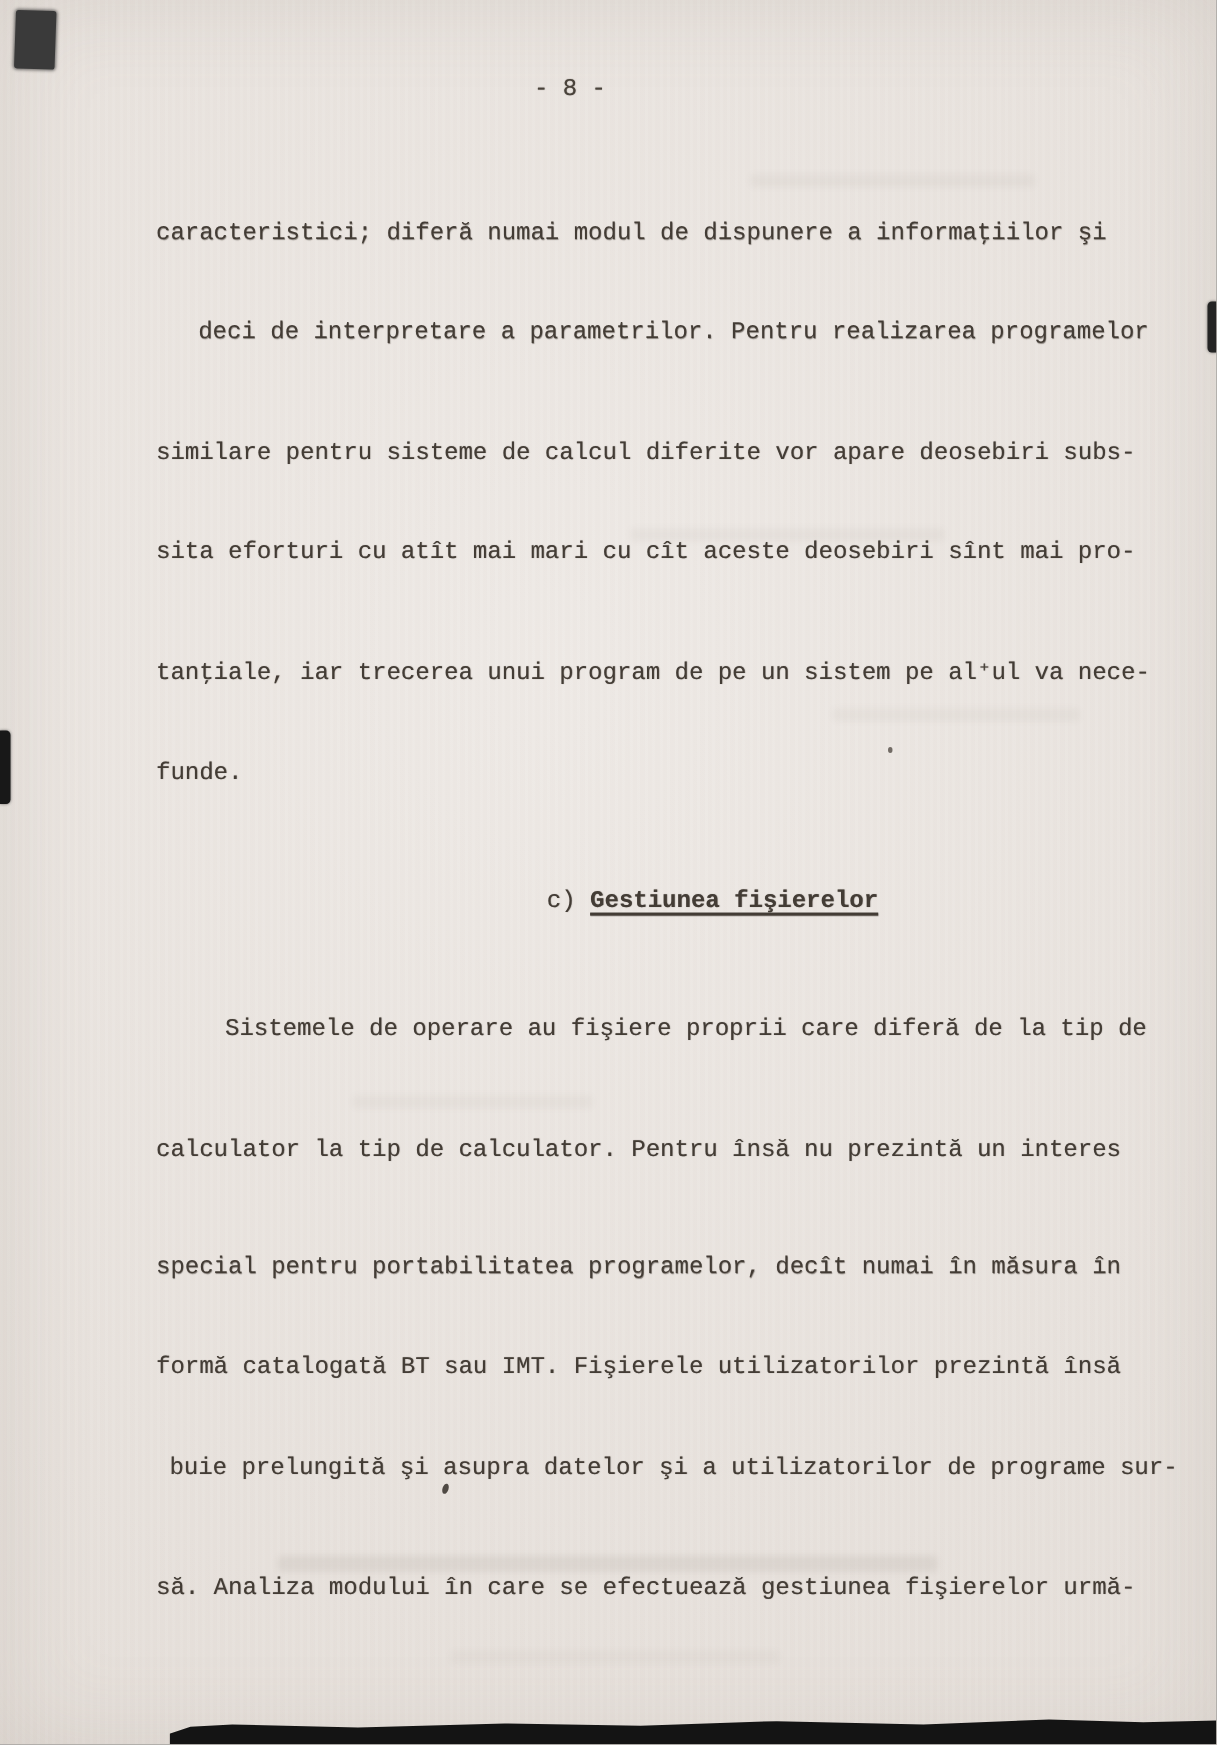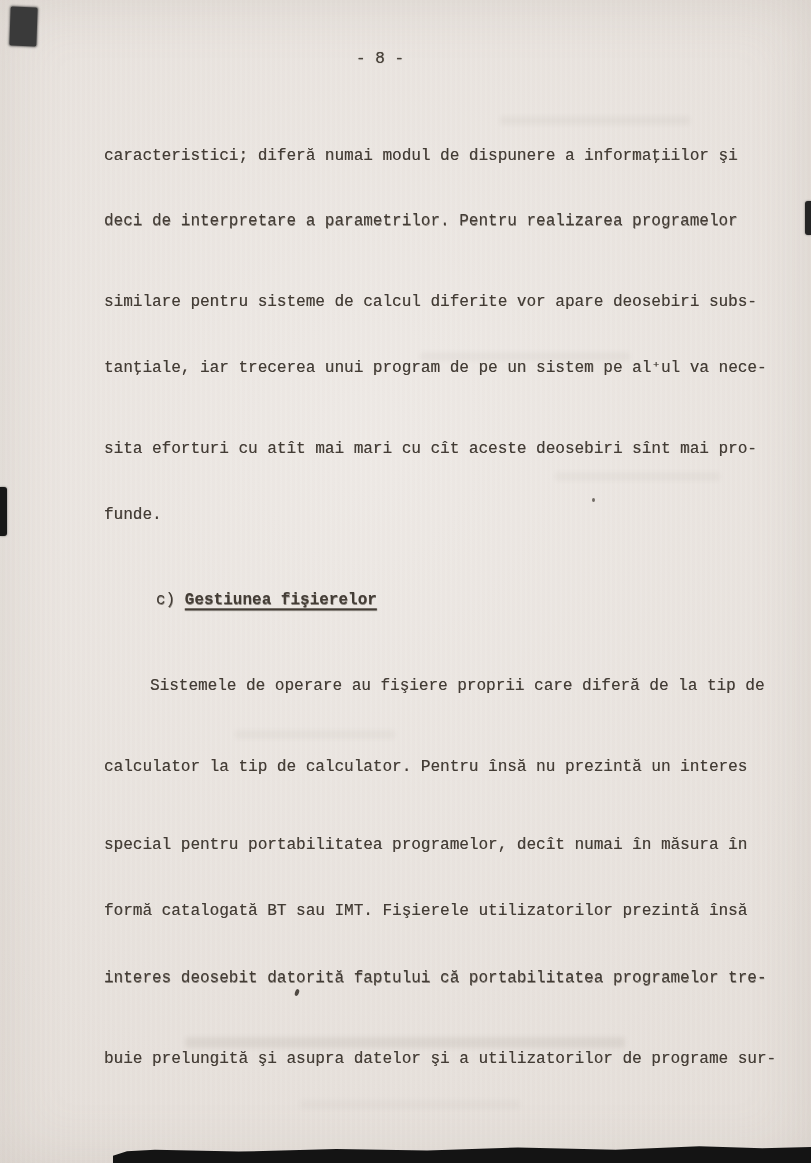--- a/index.html
+++ b/index.html
@@ -23,21 +23,21 @@
     text-shadow:0 0 0.7px rgba(64,57,50,0.8);
   }
   .body-text{
     position:absolute;left:104px;top:92px;width:690px;
     font-size:16px;
     white-space:pre;
     text-shadow:0.3px 0.3px 0.6px rgba(62,55,48,0.55);
   }
   .ln{height:31.45px;line-height:31.45px;}
   .ln:nth-child(4n+1){transform:translateY(0.6px);margin-top:12px;}
-  .ln:nth-child(5n+2){transform:translateY(-0.6px);}
+  .ln:nth-child(5n+2){transform:translateY(-0.6px);text-align:center;}
   .ln:nth-child(7n+3){transform:translateY(0.9px);margin-top:11px;}
   .i1{padding-left:46px;}      
   .ih{padding-left:52px;}      
   .u{
     text-decoration:underline;
     text-decoration-thickness:1.5px;
     text-underline-offset:4px;
     font-weight:bold;
   }
   
@@ -90,32 +90,32 @@
 <body>
 
 <div class="page">
 
   <div class="pagenum">- 8 -</div>
 
   <div class="body-text">
     <div class="ln">caracteristici; diferă numai modul de dispunere a informaţiilor şi</div>
     <div class="ln">deci de interpretare a parametrilor. Pentru realizarea programelor</div>
     <div class="ln">similare pentru sisteme de calcul diferite vor apare deosebiri subs-</div>
+    <div class="ln">sita eforturi cu atît mai mari cu cît aceste deosebiri sînt mai pro-</div>
     <div class="ln">tanţiale, iar trecerea unui program de pe un sistem pe al⁺ul va nece-</div>
-    <div class="ln">sita eforturi cu atît mai mari cu cît aceste deosebiri sînt mai pro-</div>
     <div class="ln">funde.</div>
 
     <div class="ln ih"><span>c) </span><span class="u">Gestiunea fişierelor</span></div>
 
     <div class="ln i1">Sistemele de operare au fişiere proprii care diferă de la tip de</div>
     <div class="ln">calculator la tip de calculator. Pentru însă nu prezintă un interes</div>
     <div class="ln">special pentru portabilitatea programelor, decît numai în măsura în</div>
     <div class="ln">formă catalogată BT sau IMT. Fişierele utilizatorilor prezintă însă</div>
-    <div class="ln">interes deosebit datorită faptului că portabilitatea programelor tre-</div>
     <div class="ln">buie prelungită şi asupra datelor şi a utilizatorilor de programe sur-</div>
+    <div class="ln">să. Analiza modului în care se efectuează gestiunea fişierelor urmă-</div>
     
 
     
     
     
 
     
     
     
 

